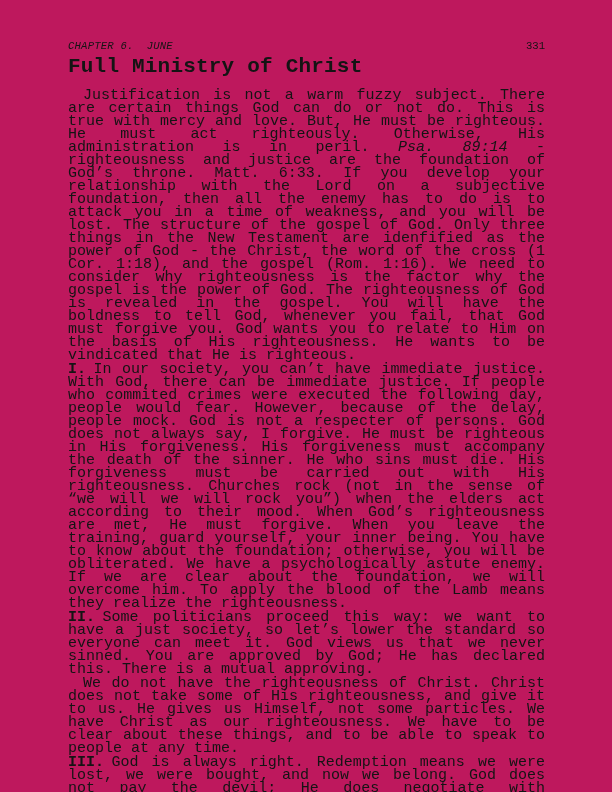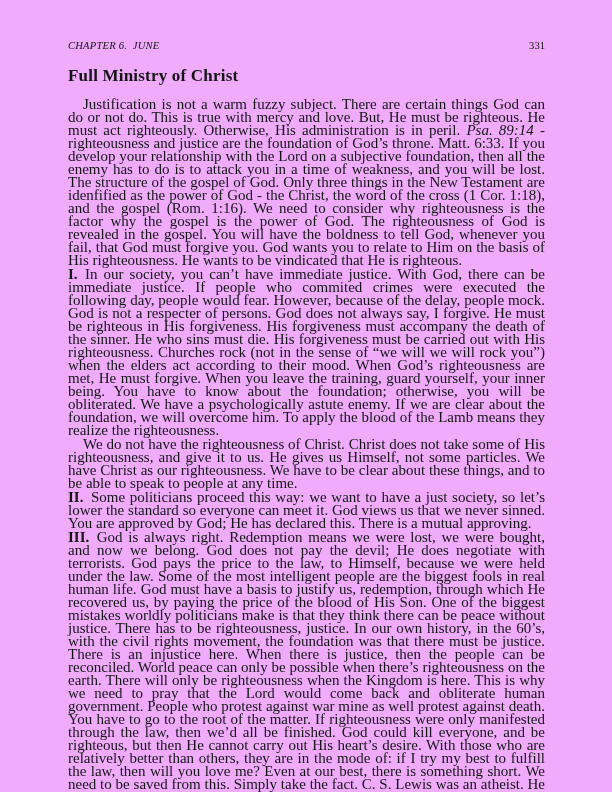--- a/index.html
+++ b/index.html
@@ -4,46 +4,46 @@
 <style>
   html, body {
     margin: 0;
     padding: 0;
     background: #ffffff;
   }
   .page {
     position: relative;
     width: 612px;
     height: 792px;
-    background: #f0abfc;
+    background: #be185d;
     box-sizing: border-box;
     padding: 40px 67px 8px 68px;
-    font-family: Liberation Serif, serif;
+    font-family: Liberation Mono, monospace;
     color: #141414;
     overflow: hidden;
   }
   .running-header {
     display: flex;
     justify-content: space-between;
     align-items: baseline;
     font-size: 10.6px;
     line-height: 12px;
   }
   .chapter-label {
     font-style: italic;
     letter-spacing: 0.2px;
   }
   .page-number {
     font-style: normal;
   }
   h1.doc-title {
-    font-size: 17px;
+    font-size: 21px;
     line-height: 17px;
     font-weight: bold;
-    margin: 15px 0 14px 0;
+    margin: 6px 0 14px 0;
     letter-spacing: 0.2px;
   }
   .body-text {
     font-size: 15px;
     line-height: 13px;
   }
   .para {
     margin: 0;
     text-align: justify;
   }
@@ -65,18 +65,18 @@
 
 <div class="page">
   <div class="running-header">
     <span class="chapter-label">CHAPTER 6.&nbsp;&nbsp;JUNE</span>
     <span class="page-number">331</span>
   </div>
   <h1 class="doc-title">Full Ministry of Christ</h1>
   <div class="body-text">
       <p class="para indent"><span>Justification is not a warm fuzzy subject. There are certain things God can do or not do. This is true with mercy and love. But, He must be righteous. He must act righteously. Otherwise, His administration is in peril. </span><span class="scripture-ref">Psa. 89:14</span><span> - righteousness and justice are the foundation of God’s throne. Matt. 6:33. If you develop your relationship with the Lord on a subjective foundation, then all the enemy has to do is to attack you in a time of weakness, and you will be lost. The structure of the gospel of God. Only three things in the New Testament are idenfified as the power of God - the Christ, the word of the cross (1 Cor. 1:18), and the gospel (Rom. 1:16). We need to consider why righteousness is the factor why the gospel is the power of God. The righteousness of God is revealed in the gospel. You will have the boldness to tell God, whenever you fail, that God must forgive you. God wants you to relate to Him on the basis of His righteousness. He wants to be vindicated that He is righteous.</span></p>
       <p class="para"><span class="section-label">I. </span><span>In our society, you can’t have immediate justice. With God, there can be immediate justice. If people who commited crimes were executed the following day, people would fear. However, because of the delay, people mock. God is not a respecter of persons. God does not always say, I forgive. He must be righteous in His forgiveness. His forgiveness must accompany the death of the sinner. He who sins must die. His forgiveness must be carried out with His righteousness. Churches rock (not in the sense of “we will we will rock you”) when the elders act according to their mood. When God’s righteousness are met, He must forgive. When you leave the training, guard yourself, your inner being. You have to know about the foundation; otherwise, you will be obliterated. We have a psychologically astute enemy. If we are clear about the foundation, we will overcome him. To apply the blood of the Lamb means they realize the righteousness.</span></p>
+      <p class="para"><span class="section-label">II. </span><span>Some politicians proceed this way: we want to have a just society, so let’s lower the standard so everyone can meet it. God views us that we never sinned. You are approved by God; He has declared this. There is a mutual approving.</span></p>
       <p class="para indent"><span>We do not have the righteousness of Christ. Christ does not take some of His righteousness, and give it to us. He gives us Himself, not some particles. We have Christ as our righteousness. We have to be clear about these things, and to be able to speak to people at any time.</span></p>
-      <p class="para"><span class="section-label">II. </span><span>Some politicians proceed this way: we want to have a just society, so let’s lower the standard so everyone can meet it. God views us that we never sinned. You are approved by God; He has declared this. There is a mutual approving.</span></p>
       <p class="para"><span class="section-label">III. </span><span>God is always right. Redemption means we were lost, we were bought, and now we belong. God does not pay the devil; He does negotiate with terrorists. God pays the price to the law, to Himself, because we were held under the law. Some of the most intelligent people are the biggest fools in real human life. God must have a basis to justify us, redemption, through which He recovered us, by paying the price of the blood of His Son. One of the biggest mistakes worldly politicians make is that they think there can be peace without justice. There has to be righteousness, justice. In our own history, in the 60’s, with the civil rights movement, the foundation was that there must be justice. There is an injustice here. When there is justice, then the people can be reconciled. World peace can only be possible when there’s righteousness on the earth. There will only be righteousness when the Kingdom is here. This is why we need to pray that the Lord would come back and obliterate human government. People who protest against war mine as well protest against death. You have to go to the root of the matter. If righteousness were only manifested through the law, then we’d all be finished. God could kill everyone, and be righteous, but then He cannot carry out His heart’s desire. With those who are relatively better than others, they are in the mode of: if I try my best to fulfill the law, then will you love me? Even at our best, there is something short. We need to be saved from this. Simply take the fact. C. S. Lewis was an atheist. He made a short journey. By the time he got to his destination, he believed in God. God is righteous.</span></p>
       <p class="para indent"><span>Lamb can save you hours, years of punishing yourself, of living in psychological regret.</span></p>
     </div>
 </div>
 
 </body></html>

